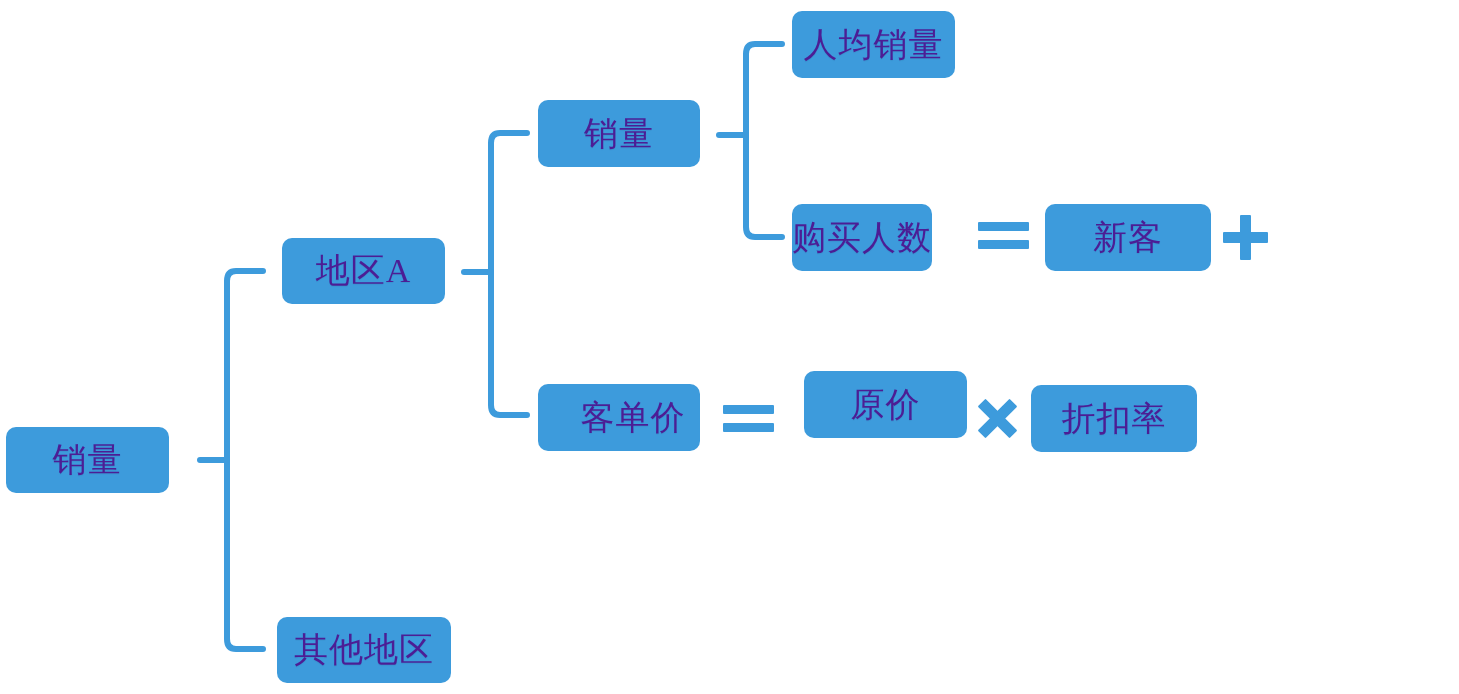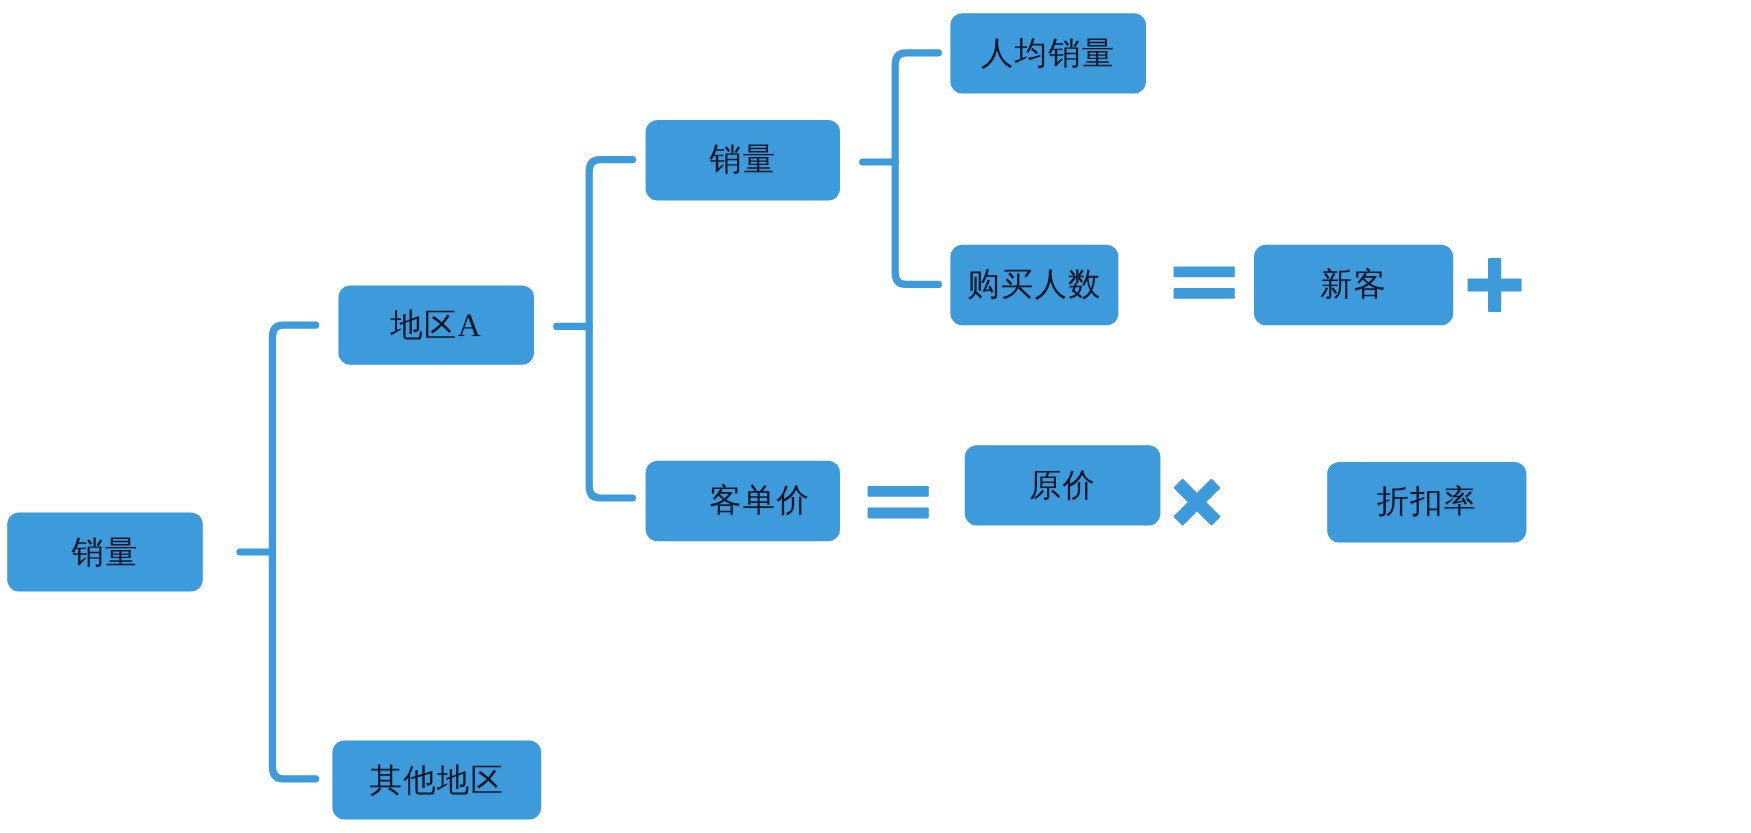--- a/index.html
+++ b/index.html
@@ -16,26 +16,26 @@
     width: 1459px;
     height: 694px;
     background: #ffffff;
     overflow: hidden;
   }
   .node {
     position: absolute;
     box-sizing: border-box;
     background: #3d9bdc;
     border-radius: 10px;
-    color: #0f172a;
+    color: #4c1d95;
     display: flex;
     align-items: center;
     justify-content: center;
     font-family: "Liberation Serif", "DejaVu Serif", serif;
-    font-size: 27px;
+    font-size: 34px;
     letter-spacing: 1px;
     line-height: 1;
     white-space: nowrap;
     text-shadow: 0 1px 1px rgba(0,0,0,0.06);
     user-select: none;
   }
   .op {
     position: absolute;
     color: #3d9bdc;
   }
@@ -142,15 +142,15 @@
     <span class="bar bottom"></span>
   </div>
 
   <div class="node" style="left:792px; top:371px; width:163px; height:67px;margin-left:12px;">原价</div>
 
   <div class="op op-times" style="left:975px; top:396px; width:45px; height:45px;">
     <span class="barx a"></span>
     <span class="barx b"></span>
   </div>
 
-  <div class="node" style="left:1106px; top:385px; width:166px; height:67px;text-align:center;">折扣率</div>
+  <div class="node" style="left:1031px; top:385px; width:166px; height:67px;text-align:center;">折扣率</div>
 
 </div>
 
 </body></html>

